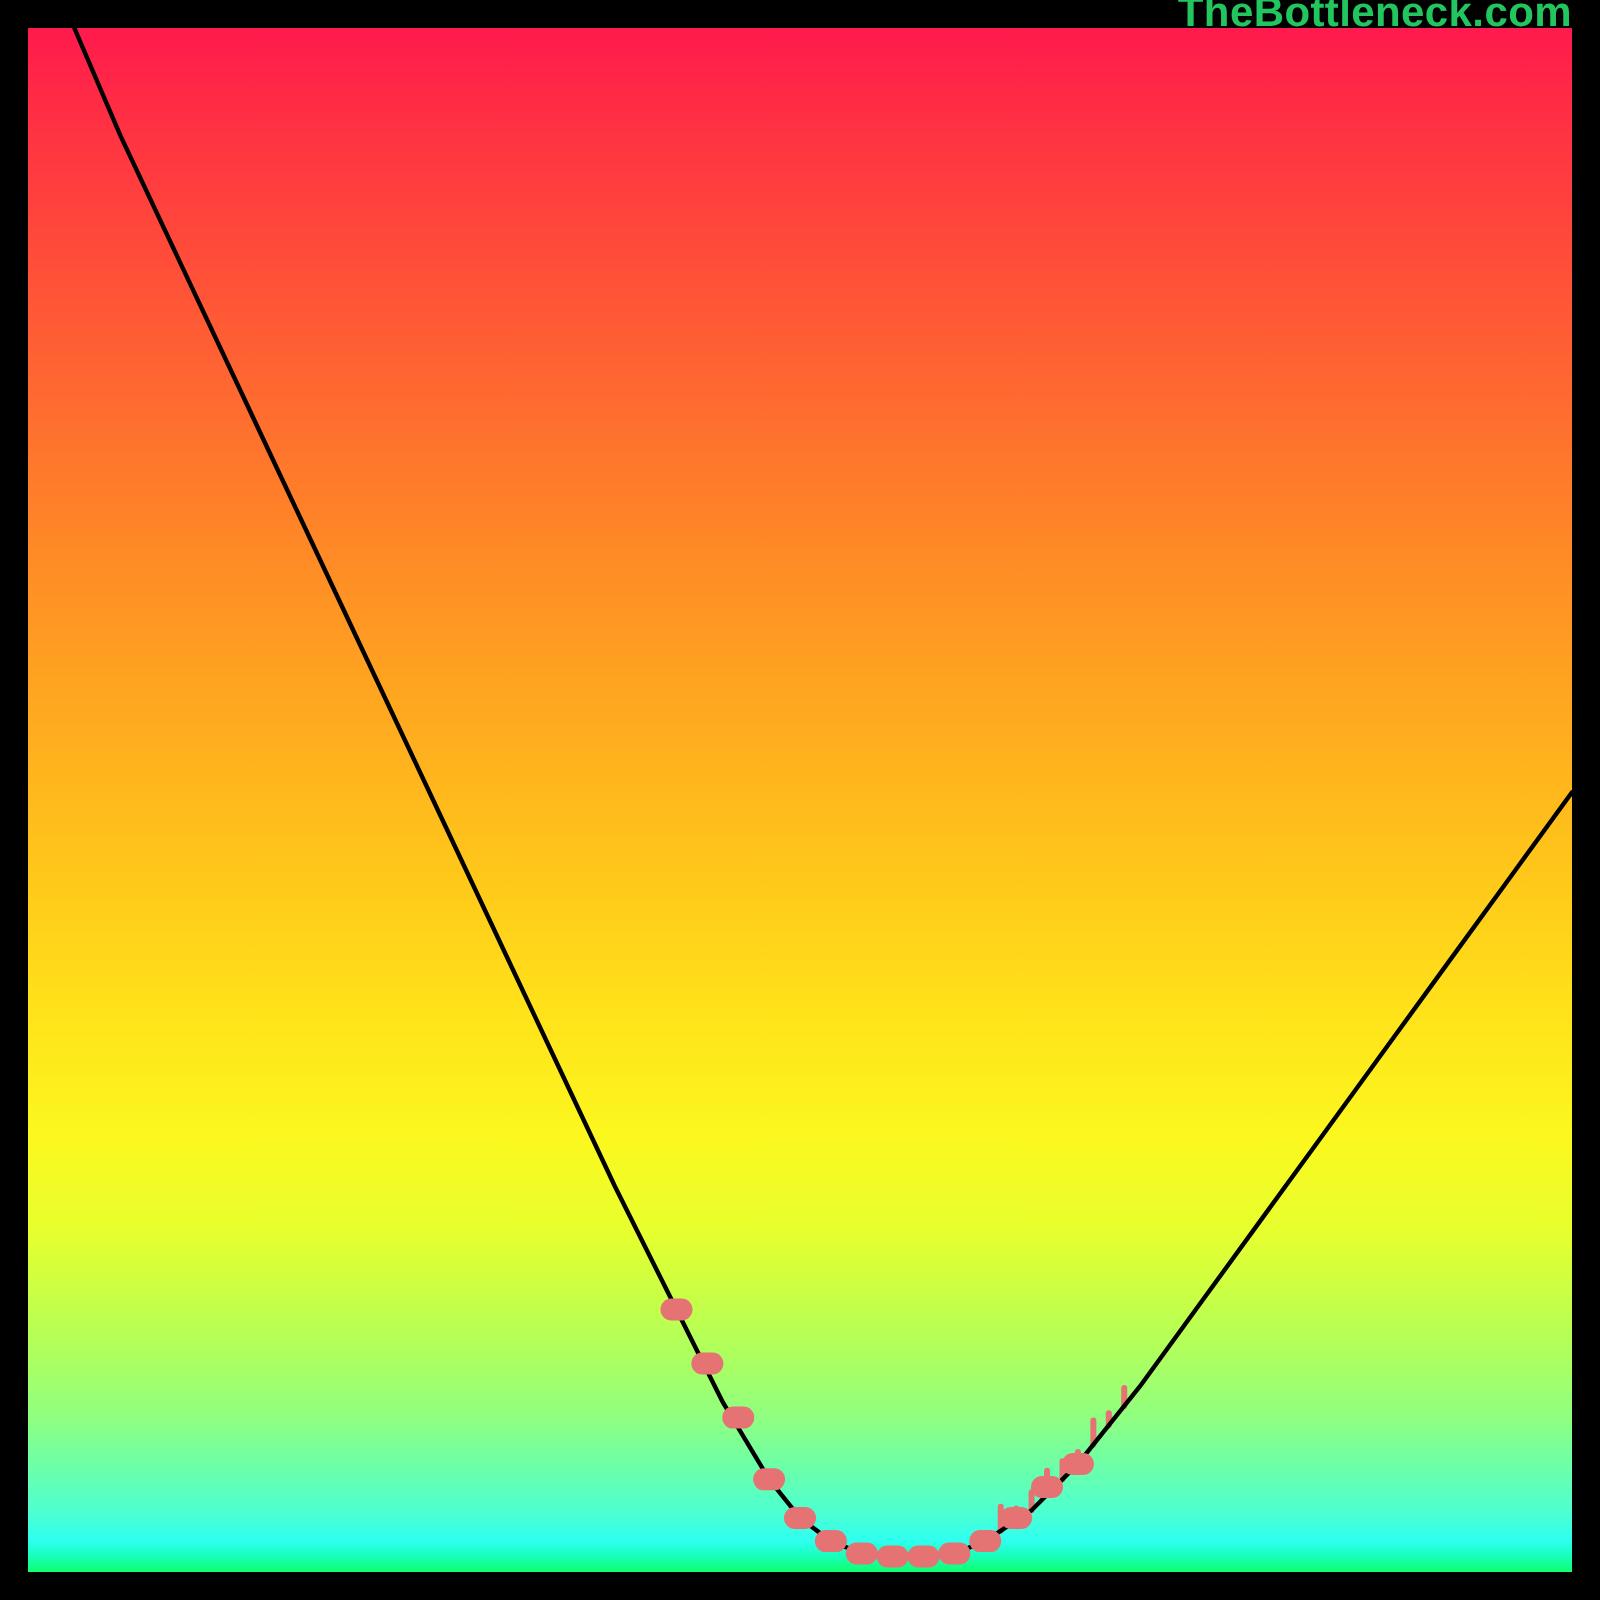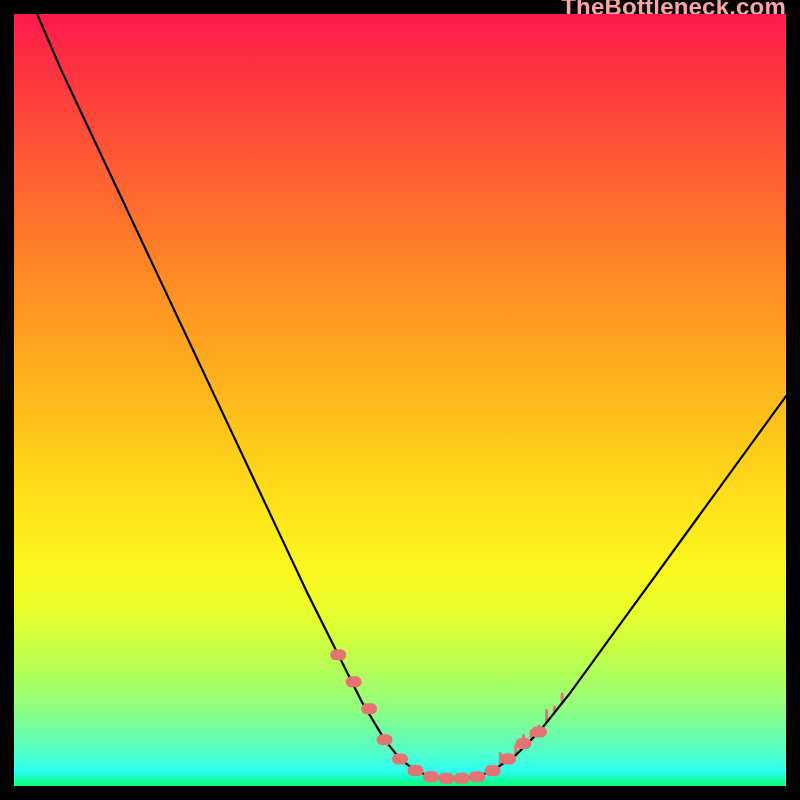--- a/index.html
+++ b/index.html
@@ -60,23 +60,23 @@
     width: 772px;
     height: 772px;
   }
   .watermark {
     position: absolute;
     top: -14px;
     right: 0px;
     height: 14px;
     line-height: 14px;
     font-family: Arial, Helvetica, sans-serif;
-    font-size: 24px;
+    font-size: 21px;
     font-weight: 600;
-    color: #fca5a5;
+    color: #22c55e;
     letter-spacing: 0.2px;
     white-space: nowrap;
   }
 </style>
 </head>
 <body>
 
 <div class="frame">
 
   <div class="watermark">TheBottleneck.com</div>

